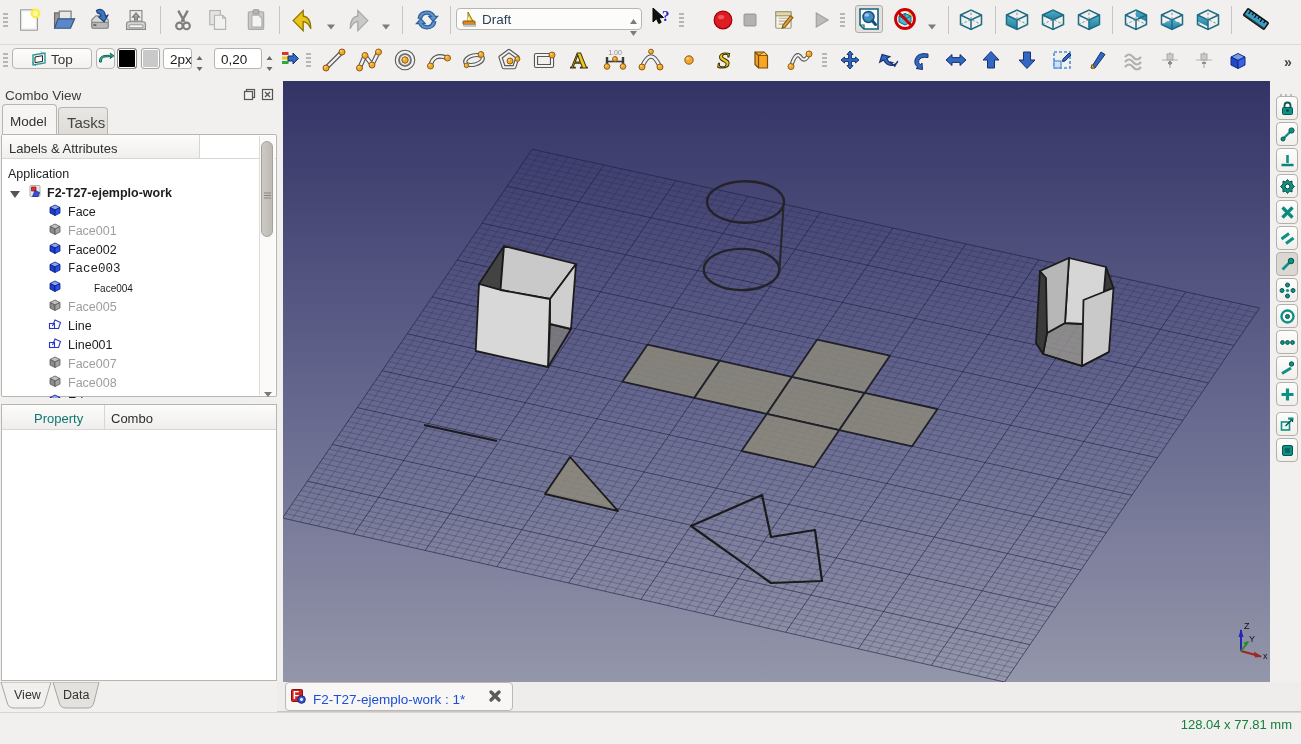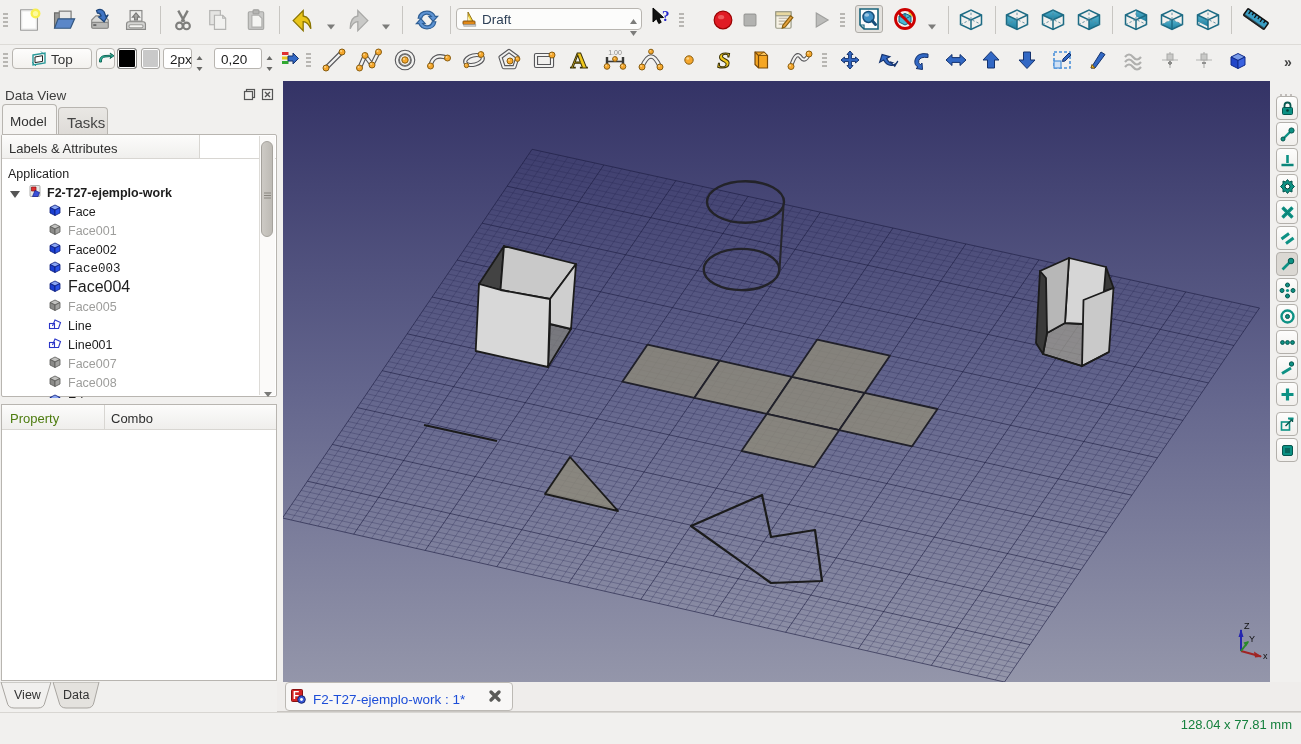--- a/index.html
+++ b/index.html
@@ -503,21 +503,21 @@
       </svg></div>
   </div>
 <div style="position:absolute;left:1226px;top:48px;">
     <div style="width:24px;height:24px;"><svg width="24" height="24" viewBox="0 0 24 24" style="">
         <path d="M5 9 L12 5.5 L19 9 L12 12.5 Z" fill="#7a9ce8" stroke="#102a8a"></path>
         <path d="M5 9 L12 12.5 L12 20.5 L5 17 Z" fill="#2246c8" stroke="#102a8a"></path>
         <path d="M12 12.5 L19 9 L19 17 L12 20.5 Z" fill="#3a62e0" stroke="#102a8a"></path>
       </svg></div>
   </div>
 <div style="position:absolute;left:1284px;top:53px;"><span style="font-size:14px;color:#444;font-weight:bold;">»</span></div>
-<div style="position:absolute;left:5px;top:86px;"><span style="font-size:13.5px;color:#3c3c3c;">Data View</span></div>
+<div style="position:absolute;left:5px;top:86px;"><span style="font-size:13.5px;color:#3c3c3c;">Combo View</span></div>
 <div style="position:absolute;left:243px;top:87px;"><svg width="13" height="13">
       <rect x="3.5" y="1.5" width="8" height="8" fill="none" stroke="#555" stroke-width="1.2"></rect>
       <rect x="1.5" y="3.5" width="8" height="8" fill="#f1f0ee" stroke="#555" stroke-width="1.2"></rect>
     </svg></div>
 <div style="position:absolute;left:261px;top:87px;"><svg width="13" height="13">
       <rect x="1.5" y="1.5" width="10" height="10" fill="none" stroke="#555" stroke-width="1.2"></rect>
       <path d="M4 4 L9 9 M9 4 L4 9" stroke="#555" stroke-width="1.4"></path>
     </svg></div>
 <div style="position:absolute;left:2px;top:104px;width:55px;height:31px;background:#f5f4f2;border:1px solid #b8b5b0;border-bottom:none;border-radius:4px 4px 0 0;"></div>
 <div style="position:absolute;left:58px;top:107px;width:50px;height:28px;background:linear-gradient(#e9e7e4,#dedbd7);border:1px solid #b8b5b0;border-bottom:none;border-radius:4px 4px 0 0;"></div>
@@ -567,21 +567,21 @@
       <path d="M2 4.5 L7 2 L12 4.5 L7 7 Z" fill="#8aa6f4" stroke="#0a1c7a" stroke-width="0.8"></path>
       <path d="M2 4.5 L7 7 L7 12.5 L2 10 Z" fill="#1a3ed0" stroke="#0a1c7a" stroke-width="0.8"></path>
       <path d="M7 7 L12 4.5 L12 10 L7 12.5 Z" fill="#2a52e8" stroke="#0a1c7a" stroke-width="0.8"></path>
     </svg></div>
 <div style="position:absolute;left:68px;top:259px;font-family:Liberation Mono, monospace;"><span style="font-size:12.5px;font-weight:normal;color:#1d1d1d;">Face003</span></div>
 <div style="position:absolute;left:48px;top:279px;"><svg width="14" height="14" viewBox="0 0 14 14" style="">
       <path d="M2 4.5 L7 2 L12 4.5 L7 7 Z" fill="#8aa6f4" stroke="#0a1c7a" stroke-width="0.8"></path>
       <path d="M2 4.5 L7 7 L7 12.5 L2 10 Z" fill="#1a3ed0" stroke="#0a1c7a" stroke-width="0.8"></path>
       <path d="M7 7 L12 4.5 L12 10 L7 12.5 Z" fill="#2a52e8" stroke="#0a1c7a" stroke-width="0.8"></path>
     </svg></div>
-<div style="position:absolute;left:68px;top:278px;"><span style="font-size:16px;font-weight:normal;color:#1d1d1d;">Face004</span></div>
+<div style="position:absolute;left:68px;top:278px;"><span style="font-size:10px;font-weight:normal;color:#1d1d1d;margin-left:26px;">Face004</span></div>
 <div style="position:absolute;left:48px;top:298px;"><svg width="14" height="14" viewBox="0 0 14 14" style="">
       <path d="M2 4.5 L7 2 L12 4.5 L7 7 Z" fill="#c2c2c0" stroke="#585856" stroke-width="0.8"></path>
       <path d="M2 4.5 L7 7 L7 12.5 L2 10 Z" fill="#8a8a88" stroke="#585856" stroke-width="0.8"></path>
       <path d="M7 7 L12 4.5 L12 10 L7 12.5 Z" fill="#a2a2a0" stroke="#585856" stroke-width="0.8"></path>
     </svg></div>
 <div style="position:absolute;left:68px;top:297px;"><span style="font-size:12.5px;font-weight:normal;color:#9d9d9b;">Face005</span></div>
 <div style="position:absolute;left:48px;top:317px;"><svg width="14" height="14" viewBox="0 0 14 14" style="">
       <rect x="1.5" y="6.5" width="5" height="5" fill="none" stroke="#2a35c8" stroke-width="1.1"></rect>
       <path d="M4.5 9 L7 3 L12.5 5.5 L10.5 11.5 L7 11.5" fill="none" stroke="#2a35c8" stroke-width="1.1"></path>
     </svg></div>
@@ -614,21 +614,21 @@
     <div style="height:6px;overflow:hidden;"><span style="font-size:12.5px;color:#1d1d1d;">Edge</span></div>
   </div>
 <div style="position:absolute;left:131px;top:399px;"><svg width="16" height="5">
       <circle cx="2" cy="2.5" r="1.2" fill="#9a9a98"></circle>
       <circle cx="8" cy="2.5" r="1.2" fill="#9a9a98"></circle>
       <circle cx="14" cy="2.5" r="1.2" fill="#9a9a98"></circle>
     </svg></div>
 <div style="position:absolute;left:1px;top:404px;width:276px;height:277px;background:#fff;border:1px solid #b8b5b0;"></div>
 <div style="position:absolute;left:2px;top:405px;width:103px;height:25px;background:linear-gradient(#fcfcfb,#efeeec);border-right:1px solid #d8d6d2;border-bottom:1px solid #d8d6d2;"></div>
 <div style="position:absolute;left:105px;top:405px;width:171px;height:25px;background:linear-gradient(#fcfcfb,#efeeec);border-bottom:1px solid #d8d6d2;"></div>
-<div style="position:absolute;left:10px;top:409px;"><span style="font-size:13px;color:#4d7c0f;">Property</span></div>
+<div style="position:absolute;left:10px;top:409px;"><span style="font-size:13px;color:#0f766e;margin-left:24px;">Property</span></div>
 <div style="position:absolute;left:111px;top:409px;"><span style="font-size:13px;color:#2e2e2e;">Combo</span></div>
 <svg width="120" height="30" style="position:absolute;left:0px;top:682px;">
     <path d="M1 0 L51 0 L45 20 Q44 26 38 26 L14 26 Q8 26 7 20 Z" fill="#f1f0ee" stroke="#a8a5a0"></path>
     <path d="M53 0 L99 0 L94 20 Q93 26 87 26 L66 26 Q60 26 59 20 Z" fill="#e4e2de" stroke="#a8a5a0"></path>
     <text x="14" y="17" font-size="12.5" fill="#333">View</text>
     <text x="63" y="17" font-size="12.5" fill="#333">Data</text>
   </svg>
 <svg width="987" height="601" viewBox="0 0 987 601" style="position:absolute;left:283px;top:81px;">
     <defs>
       <linearGradient id="bgg" x1="0" y1="0" x2="0" y2="1">

